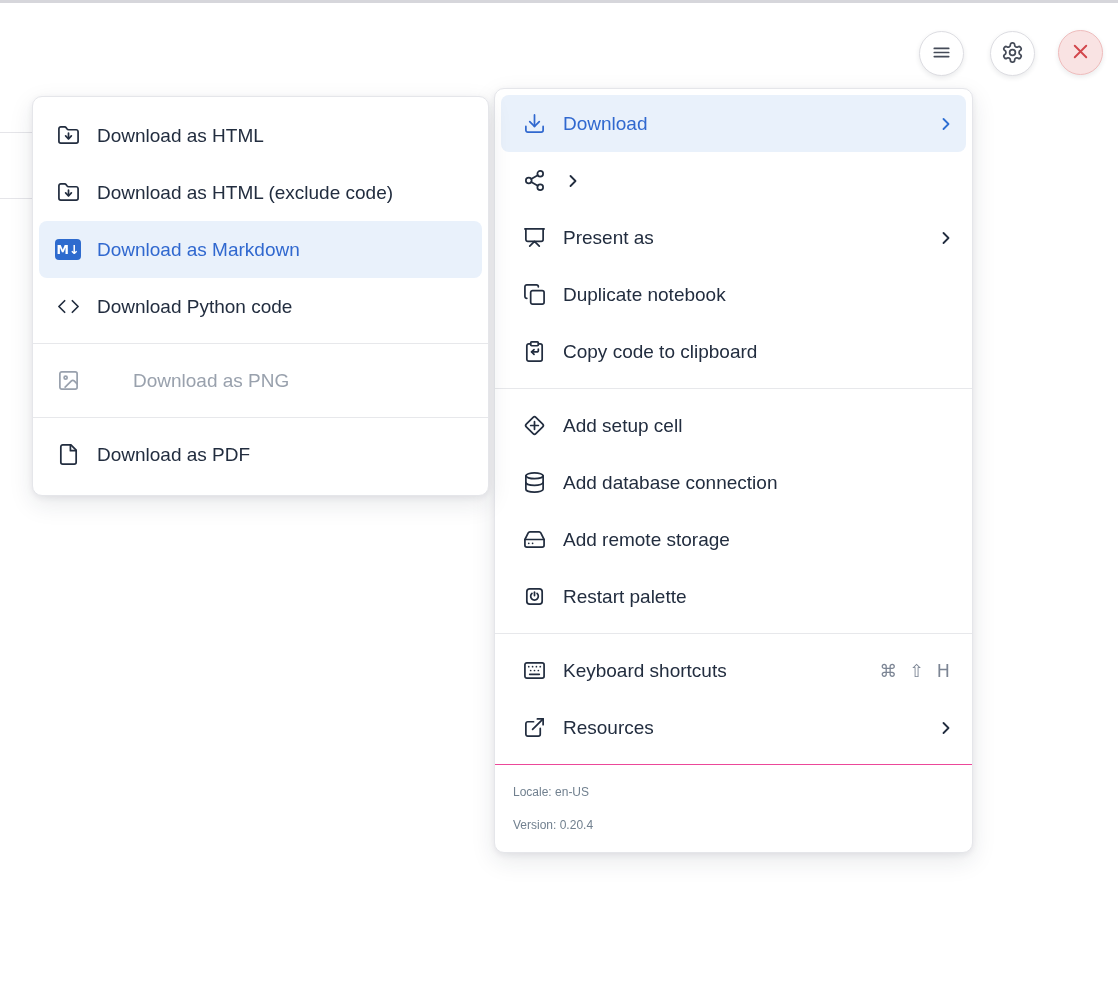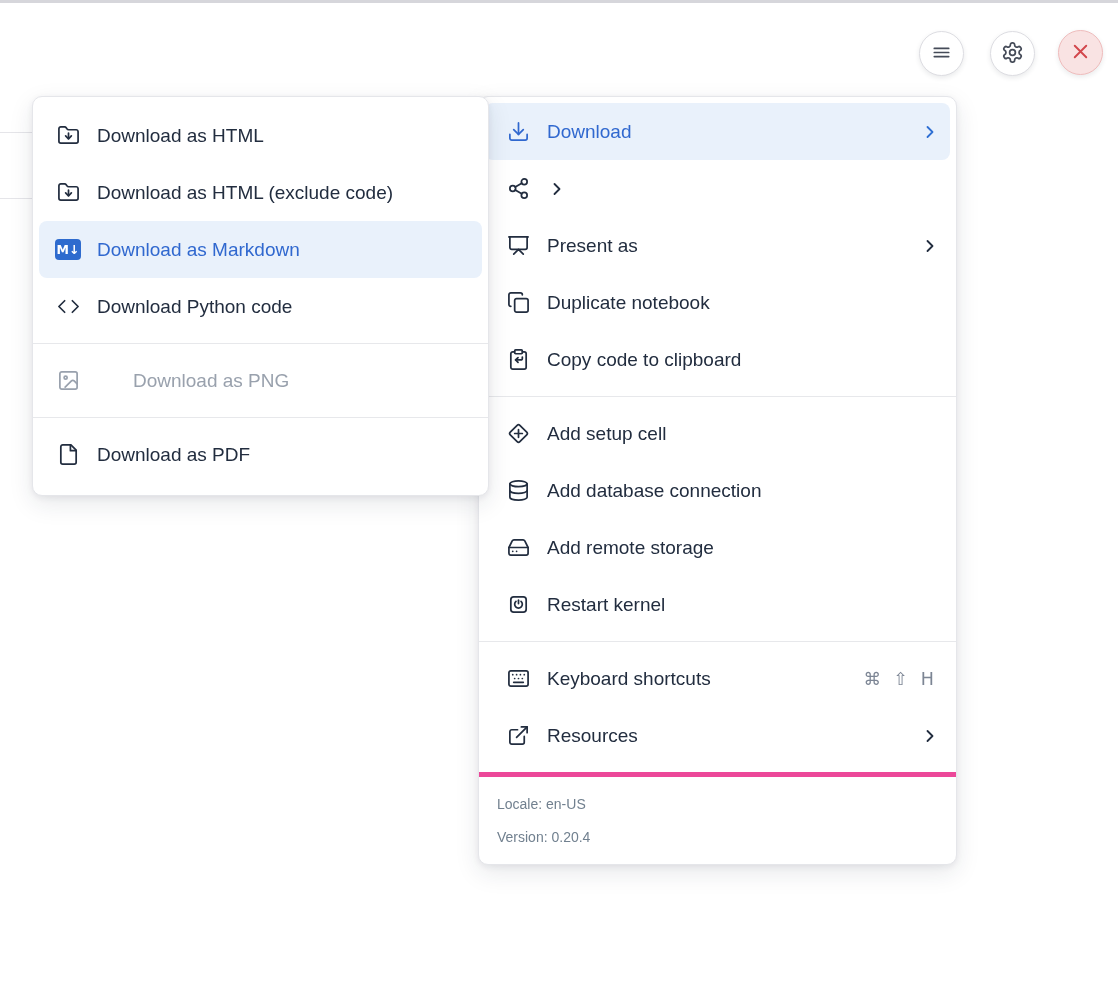--- a/index.html
+++ b/index.html
@@ -26,21 +26,21 @@
   .toolbar-btn.btn-menu  { left:919px; top:31px; }
   .toolbar-btn.btn-gear  { left:990px; top:31px; }
   .toolbar-btn.btn-close { left:1058px; top:30px; background:#f9e3e3; border-color:#efbcbc; color:#d2474c; }
 
   
   .menu {
     position:absolute; background:#ffffff;
     border:1px solid #e5e6ea; border-radius:10px;
     box-shadow:0 8px 24px rgba(25,35,55,.10), 0 2px 6px rgba(25,35,55,.07);
   }
-  #main-menu { left:478px; top:88px; width:479px; z-index:10;margin-top:8px; }
+  #main-menu { left:494px; top:88px; width:479px; z-index:10; }
   #download-submenu { left:32px; top:96px; width:457px; z-index:20; }
 
   .section { padding:8px 0; }
   .section + .section { border-top:1px solid #e7e8eb; }
   #main-menu .section:first-child { padding-top:6px; }
   #download-submenu .section:first-child { padding-top:10px; }
   #download-submenu .section:last-child { padding-bottom:12px; }
 
   .row {
     display:flex; align-items:center; height:57px;
@@ -64,22 +64,22 @@
     color:#7c8594; font-size:17.5px; margin-right:6px;
     font-family:"DejaVu Sans", sans-serif; word-spacing:7px;
   }
   .md-badge {
     width:30px; height:21px; background:#2e6bce; border-radius:4px;
     color:#ffffff; font-weight:bold; font-size:12.5px;
     display:flex; align-items:center; justify-content:center;
     font-family:"DejaVu Sans", sans-serif;
   }
   .menu-footer {
-    border-top:5px solid #ec4899; padding:11px 18px 10px;
-    font-size:14px; line-height:33px; color:#71808f;
+    border-top:1px solid #ec4899; padding:11px 18px 10px;
+    font-size:12px; line-height:33px; color:#71808f;
   }
 </style>
 </head>
 <body>
 
 <div class="top-strip"></div>
 <div class="bg-line l1"></div>
 <div class="bg-line l2"></div>
 
 <button class="toolbar-btn btn-menu">
@@ -202,21 +202,21 @@
           <span class="label">Add remote storage</span>
         </div>
         <div class="row">
           <span class="icon">
             <svg viewBox="0 0 24 24" fill="none" stroke="currentColor" stroke-width="1.8" stroke-linecap="round" stroke-linejoin="round">
               <rect x="4" y="4" width="16" height="16" rx="3"></rect>
               <path d="M12 7.5V11"></path>
               <path d="M9.35 8.7a4 4 0 1 0 5.3 0"></path>
             </svg>
           </span>
-          <span class="label">Restart kernel</span>
+          <span class="label">Restart palette</span>
         </div>
       </div>
       <div class="section">
         <div class="row">
           <span class="icon">
             <svg viewBox="0 0 24 24" fill="none" stroke="currentColor" stroke-width="1.8" stroke-linecap="round" stroke-linejoin="round">
               <rect width="20" height="16" x="2" y="4" rx="2"></rect>
               <path d="M6 8h.01"></path>
               <path d="M10 8h.01"></path>
               <path d="M14 8h.01"></path>

